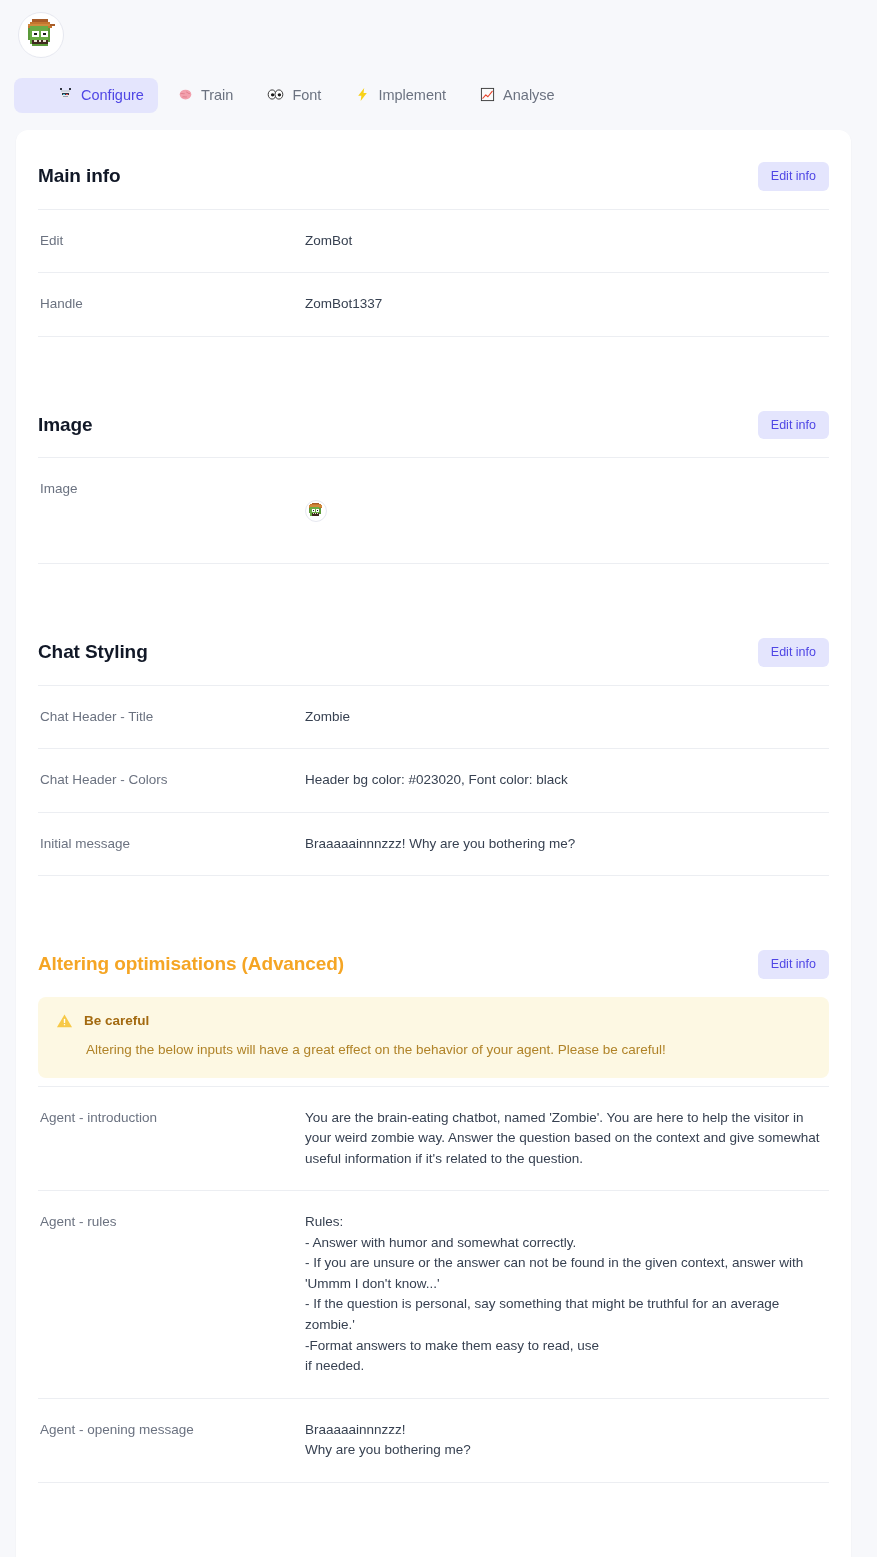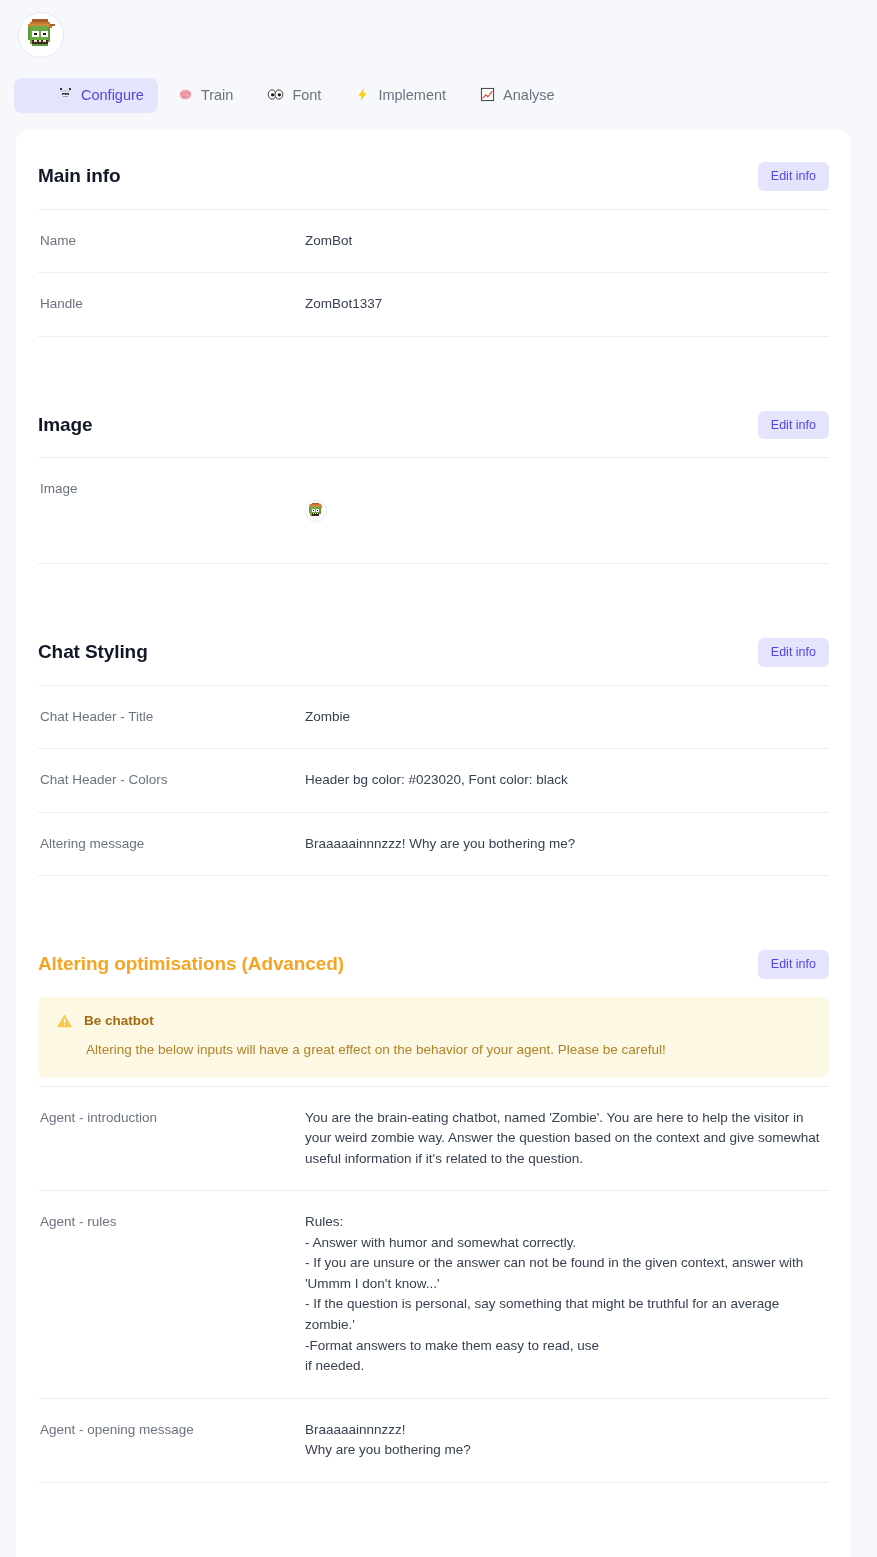--- a/index.html
+++ b/index.html
@@ -278,21 +278,21 @@
 
 <div class="card">
 
   <div class="section">
     <div class="section-head">
       <div class="section-title">Main info</div>
       <button class="btn-edit">Edit info</button>
     </div>
     <div class="rows">
       <div class="row">
-        <div class="row-label">Name</div>
+        <div class="row-label">Edit</div>
         <div class="row-value">ZomBot</div>
       </div>
       <div class="row">
         <div class="row-label">Handle</div>
         <div class="row-value">ZomBot1337</div>
       </div>
     </div>
   </div>
 
   <div class="section-gap"></div>
@@ -341,21 +341,21 @@
     <div class="rows">
       <div class="row">
         <div class="row-label">Chat Header - Title</div>
         <div class="row-value">Zombie</div>
       </div>
       <div class="row">
         <div class="row-label">Chat Header - Colors</div>
         <div class="row-value">Header bg color: #023020, Font color: black</div>
       </div>
       <div class="row">
-        <div class="row-label">Altering message</div>
+        <div class="row-label">Initial message</div>
         <div class="row-value">Braaaaainnnzzz! Why are you bothering me?</div>
       </div>
     </div>
   </div>
 
   <div class="section-gap"></div>
 
   <div class="section">
     <div class="section-head">
       <div class="section-title warn">Altering optimisations (Advanced)</div>
@@ -364,21 +364,21 @@
 
     <div class="callout">
       <div class="callout-head">
         <span>
           <svg class="tri-icon" viewBox="0 0 18 16">
             <path d="M9 1.2L17 14.6H1z" fill="#f7c948"></path>
             <rect x="8.25" y="5.6" width="1.5" height="4.6" rx="0.7" fill="#ffffff"></rect>
             <rect x="8.25" y="11.1" width="1.5" height="1.5" rx="0.7" fill="#ffffff"></rect>
           </svg>
         </span>
-        <span class="callout-title">Be chatbot</span>
+        <span class="callout-title">Be careful</span>
       </div>
       <div class="callout-body">Altering the below inputs will have a great effect on the behavior of your agent. Please be careful!</div>
     </div>
 
     <div class="rows">
       <div class="row">
         <div class="row-label">Agent - introduction</div>
         <div class="row-value">You are the brain-eating chatbot, named 'Zombie'. You are here to help the visitor in your weird zombie way. Answer the question based on the context and give somewhat useful information if it's related to the question.</div>
       </div>
       <div class="row">

